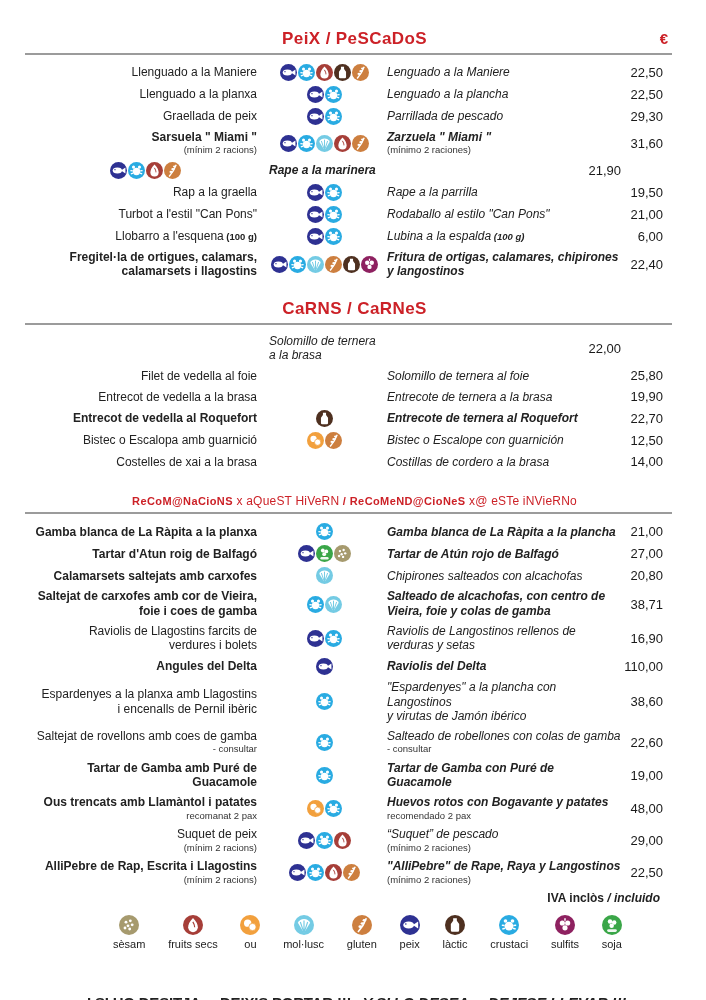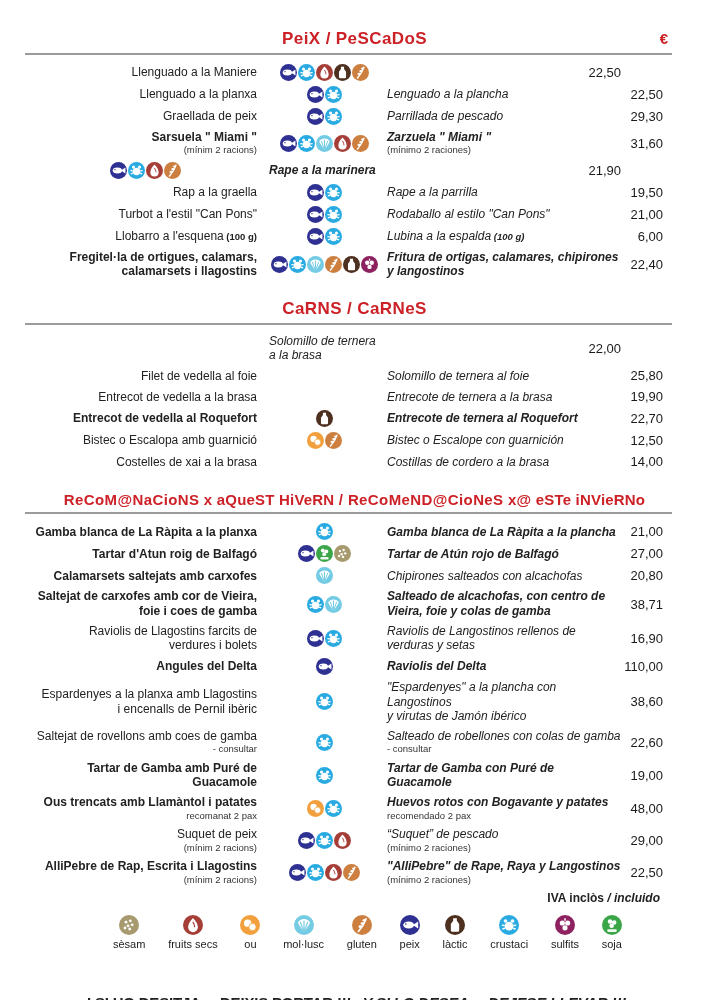--- a/index.html
+++ b/index.html
@@ -5,22 +5,22 @@
   html,body{margin:0;padding:0;background:#fff;}
   body{
     width:706px;height:1000px;overflow:hidden;
     font-family:"Liberation Sans","DejaVu Sans",sans-serif;
     color:#222;position:relative;
   }
   .page{padding:30px 22px 0 25px;}
   
   .sec-head{position:relative;text-align:center;margin:0;line-height:1.1;}
   .sec-head .big{font-size:17px;font-weight:bold;color:#cc2127;letter-spacing:.4px;}
-  .sec-head .small{font-size:15px;font-weight:bold;color:#cc2127;letter-spacing:.2px;}
-  .sec-head.compact .big{font-size:15px;}
+  .sec-head .small{font-size:12px;font-weight:normal;color:#cc2127;letter-spacing:.2px;}
+  .sec-head.compact .big{font-size:11px;}
   .currency{position:absolute;right:16px;top:1px;font-size:15px;font-weight:bold;color:#cc2127;}
   .rule{border:none;border-top:2px solid #9b9b9b;margin:4px 12px 0 0;}
   
   .rows{margin-top:9px;margin-bottom:0;}
   .row{
     display:grid;grid-template-columns:240px 118px 238px 42px;
     align-items:center;margin:0 0 5px 0;min-height:16px;
   }
   .cell-ca{text-align:right;font-size:12px;line-height:1.22;white-space:pre-line;padding-right:8px;}
   .cell-es{text-align:left;font-style:italic;font-size:12px;line-height:1.22;white-space:pre-line;padding-left:4px;}
@@ -88,20 +88,21 @@
             </span>
             <span class="al-icon" style="background-color: rgb(205, 127, 63);">
               <svg viewBox="0 0 12 12" xmlns="http://www.w3.org/2000/svg">
                 <path d="M3.6 10.2 C5.4 8.2 7.4 5.2 8.6 1.9" stroke="#fff" stroke-width="1" fill="none"></path>
                 <ellipse cx="5" cy="7" rx="1.15" ry="0.8" fill="#fff"></ellipse>
                 <ellipse cx="6.3" cy="5.1" rx="1.15" ry="0.8" fill="#fff"></ellipse>
                 <ellipse cx="7.4" cy="3.2" rx="1.05" ry="0.75" fill="#fff"></ellipse>
               </svg>
             </span>
           </div>
+          <div class="cell-es">Lenguado a la Maniere</div>
           <div class="cell-price">22,50</div>
         </div>
         <div class="row">
           <div class="cell-ca">Llenguado a la planxa</div>
           <div class="cell-icons">
             <span class="al-icon" style="background-color: rgb(46, 49, 146);">
               <svg viewBox="0 0 12 12" xmlns="http://www.w3.org/2000/svg">
                 <ellipse cx="5.2" cy="6" rx="3.3" ry="2.1" fill="#fff"></ellipse>
                 <path d="M7.7 6 L10.9 3.9 V8.1 Z" fill="#fff"></path>
                 <circle cx="3.5" cy="5.4" r="0.5" fill="#2e3192"></circle>

